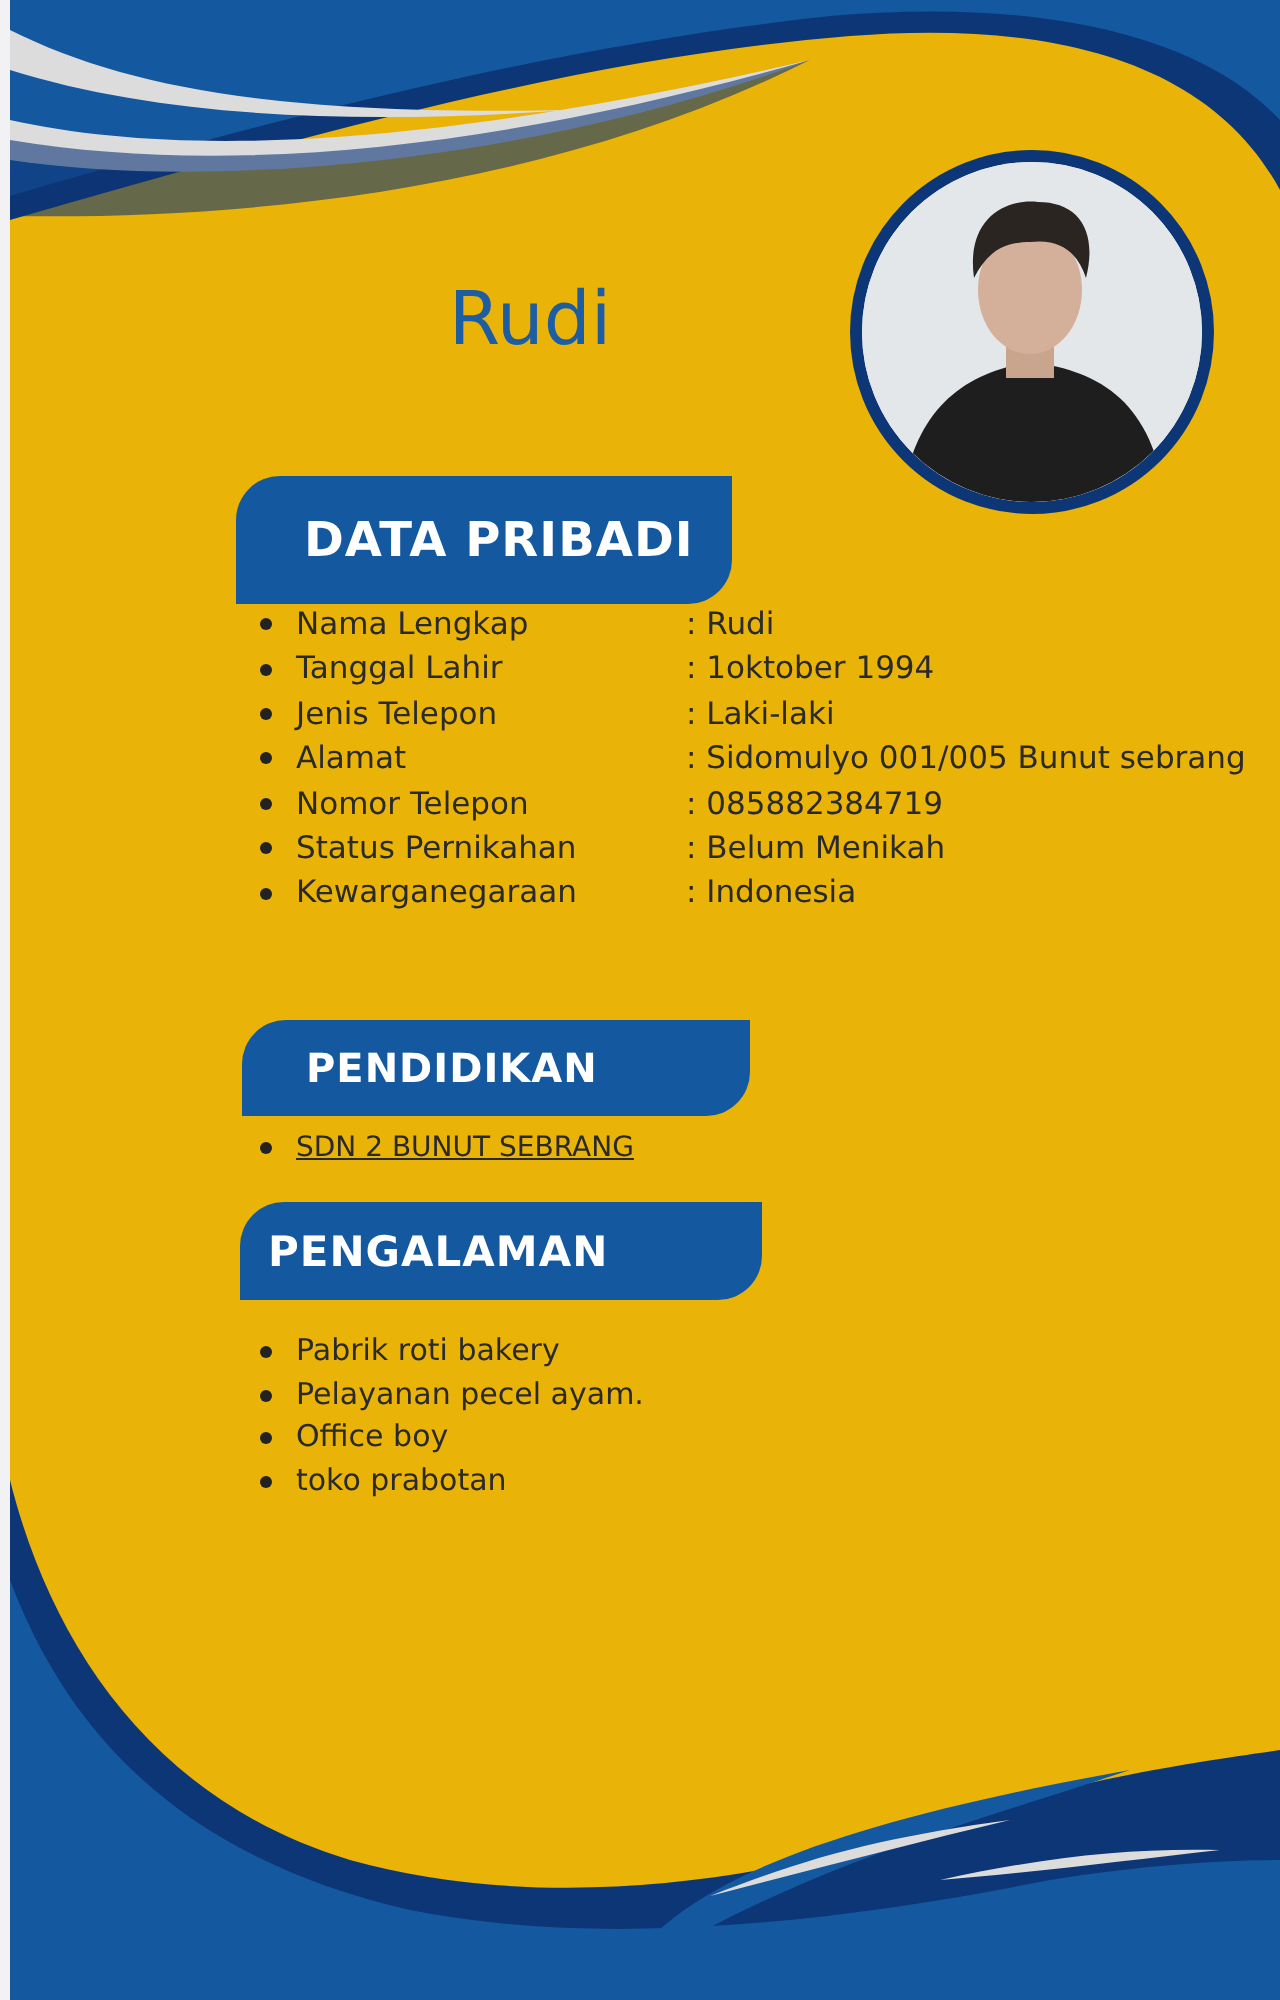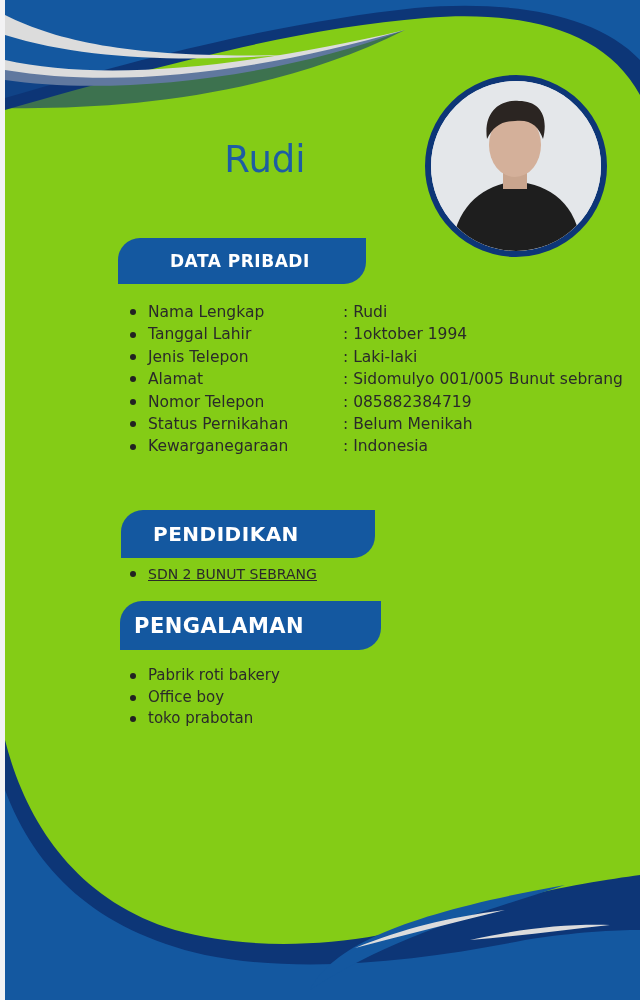--- a/index.html
+++ b/index.html
@@ -6,21 +6,21 @@
   html, body { width: 640px; height: 1000px; overflow: hidden; }
   body {
     background: #f2f2f4;
     font-family: "DejaVu Sans", "Liberation Sans", sans-serif;
     position: relative;
   }
   .page {
     position: absolute;
     left: 5px; top: 0;
     width: 635px; height: 1000px;
-    background: #84cc16;
+    background: #eab308;
     overflow: hidden;
   }
   .deco { position: absolute; left: 0; top: 0; width: 635px; height: 1000px; }
 
   .name {
     position: absolute;
     left: 170px; top: 138px;
     width: 180px;
     text-align: center;
     font-size: 37px;
@@ -41,21 +41,21 @@
 
   .section-header {
     position: absolute;
     background: #1458a0;
     color: #ffffff;
     font-weight: bold;
     font-family: "DejaVu Sans", sans-serif;
     border-radius: 22px 0 22px 0;
     display: flex; align-items: center;
   }
-  .sh-data { left: 113px; top: 238px; width: 248px; height: 46px; font-size: 17px; padding-left: 52px; letter-spacing: 0.5px; }
+  .sh-data { left: 113px; top: 238px; width: 248px; height: 64px; font-size: 24px; padding-left: 34px; letter-spacing: 0.5px; }
   .sh-pend { left: 116px; top: 510px; width: 254px; height: 48px; font-size: 20px; padding-left: 32px; letter-spacing: 0.5px; }
   .sh-peng { left: 115px; top: 601px; width: 261px; height: 49px; font-size: 21px; padding-left: 14px; letter-spacing: 0.5px; }
 
   .list { position: absolute; list-style: none; color: #2a2a2a; }
   .list li { position: relative; padding-left: 23px; white-space: nowrap; }
   .list li::before {
     content: ""; position: absolute; left: 5px; top: 50%;
     width: 6px; height: 6px; border-radius: 50%; background: #222;
     transform: translateY(-50%);
   }
@@ -121,16 +121,17 @@
   </div>
   <ul class="list edu">
     <li>SDN 2 BUNUT SEBRANG</li>
   </ul>
 
   <div class="section-header sh-peng">
     <span>PENGALAMAN</span>
   </div>
   <ul class="list exp">
     <li>Pabrik roti bakery</li>
+    <li>Pelayanan pecel ayam.</li>
     <li>Office boy</li>
     <li>toko prabotan</li>
   </ul>
 </div>
 
 </body></html>

